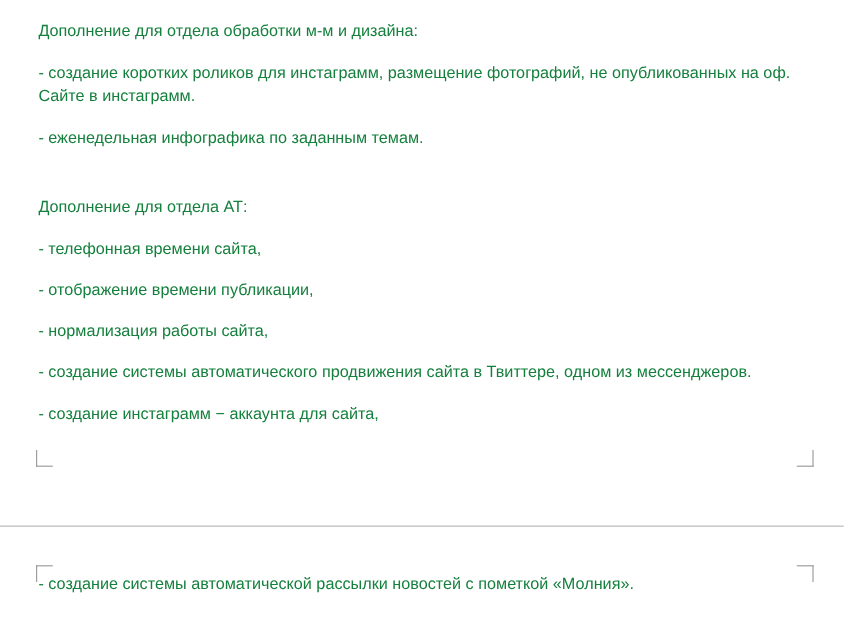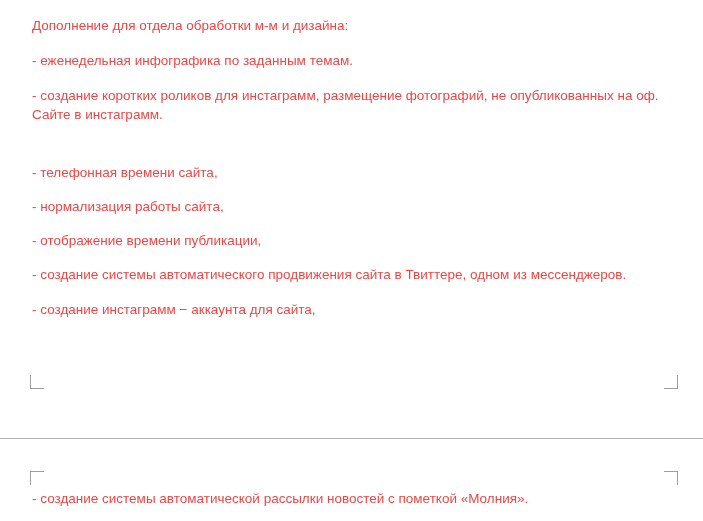--- a/index.html
+++ b/index.html
@@ -22,21 +22,21 @@
     box-sizing: border-box;
   }
   .page-one {
     height: 438px;
     padding: 16px 30px 0 32px;
   }
   .doc-line {
     font-size: 13.5px;
     line-height: 1.42;
     margin: 0 0 16px 0;
-    color: #ef4444;
+    color: #15803d;
     max-width: 645px;
   }
   .doc-line.tight {
     margin-bottom: 15px;
   }
   .spacer-line {
     height: 22px;
   }
   
   .margin-mark {
@@ -97,35 +97,36 @@
     right: 25px;
     top: 18px;
     width: 13px;
     height: 13px;
     border-right: 1px solid #9e9e9e;
     border-top: 1px solid #9e9e9e;
   }
   .page-two .doc-line {
     position: absolute;
     left: 32px;
-    top: 36px;
+    top: 24px;
     margin: 0;
   }
 </style>
 </head>
 <body>
 
 <div class="page page-one">
   <p class="doc-line">Дополнение для отдела обработки м-м и дизайна:</p>
+  <p class="doc-line">- создание коротких роликов для инстаграмм, размещение фотографий, не опубликованных на оф. Сайте в инстаграмм.</p>
   <p class="doc-line">- еженедельная инфографика по заданным темам.</p>
-  <p class="doc-line">- создание коротких роликов для инстаграмм, размещение фотографий, не опубликованных на оф. Сайте в инстаграмм.</p>
   <div class="spacer-line"></div>
+  <p class="doc-line">Дополнение для отдела АТ:</p>
   <p class="doc-line tight">- телефонная времени сайта,</p>
+  <p class="doc-line tight">- отображение времени публикации,</p>
   <p class="doc-line tight">- нормализация работы сайта,</p>
-  <p class="doc-line tight">- отображение времени публикации,</p>
   <p class="doc-line">- создание системы автоматического продвижения сайта в Твиттере, одном из мессенджеров.</p>
   <p class="doc-line tight">- создание инстаграмм − аккаунта для сайта,</p>
 
   <span class="margin-mark mark-bl"></span>
   <span class="margin-mark mark-br"></span>
 </div>
 
 <div class="page-divider"></div>
 <div class="gap"></div>
 

